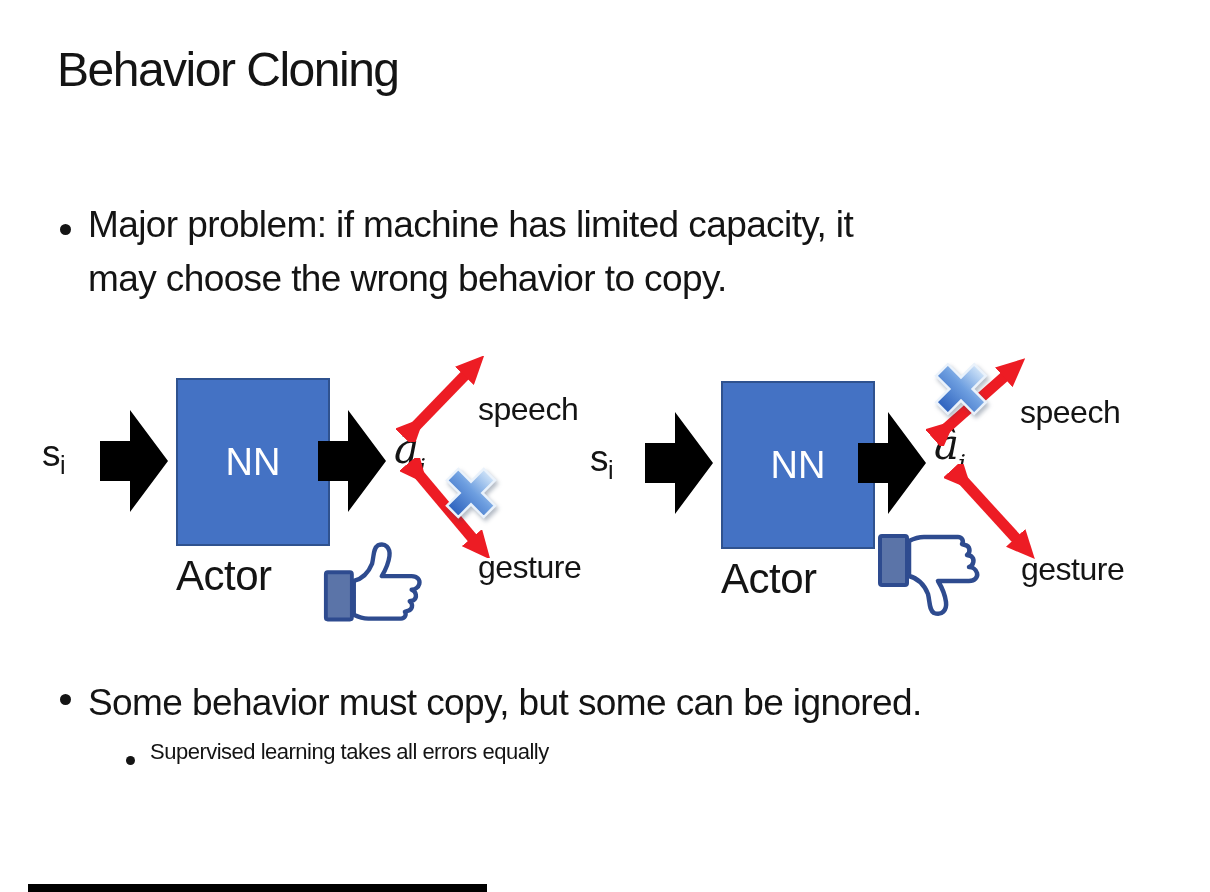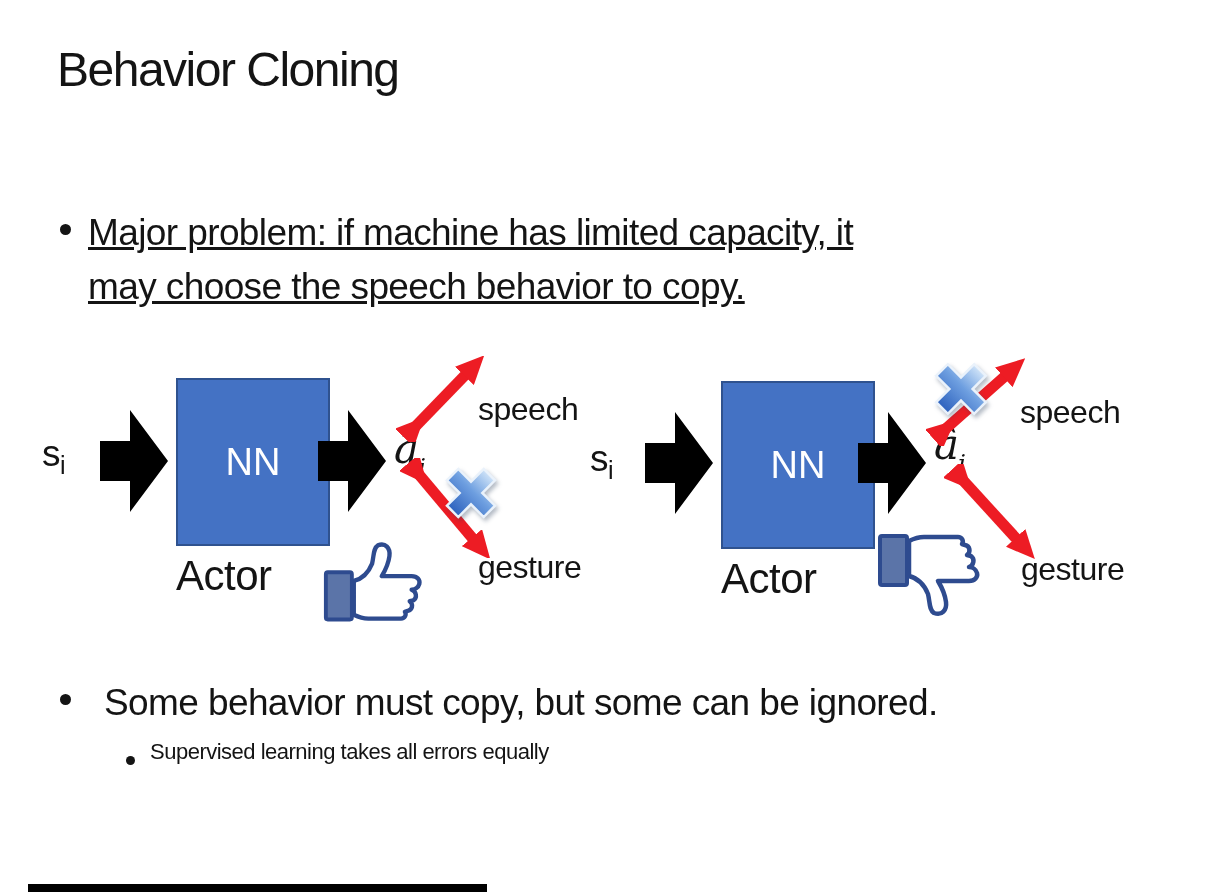--- a/index.html
+++ b/index.html
@@ -94,23 +94,23 @@
       </g>
     </g>
   </defs>
 </svg>
 
 <div class="slide">
 
   <div class="abs title">Behavior Cloning</div>
 
   <div class="abs bullet-dot dot-l1" style="left:60px;top:224px;"></div>
-  <div class="abs body-text" style="left:88px;top:206px;text-decoration:underline;">
+  <div class="abs body-text" style="left:88px;top:198px;">
     <span class="line">Major problem: if machine has limited capacity, it</span>
-    <span class="line">may choose the speech behavior to copy.</span>
+    <span class="line">may choose the wrong behavior to copy.</span>
   </div>
 
   <div>
 
     <div class="abs state-label" style="left:42px;top:433px;"><span>s</span><sub>i</sub></div>
 
     <svg class="abs" style="left:100px;top:402px;" width="68" height="118">
       <polygon class="black-fill" points="0,39 30,39 30,8 68,59 30,110 30,79 0,79"></polygon>
     </svg>
 
@@ -180,20 +180,20 @@
     <div class="abs actor-label" style="left:721px;top:555px;">Actor</div>
 
     <svg class="abs" style="left:876px;top:530px;" width="110" height="94" viewBox="0 0 110 90">
       <g transform="translate(0,90) scale(1,-1)">
           <use href="#thumb-shape"></use>
         </g>
     </svg>
   </div>
 
   <div class="abs bullet-dot dot-l1" style="left:60px;top:694px;"></div>
-  <div class="abs body-text" style="left:104px;top:676px;">Some behavior must copy, but some can be ignored.</div>
+  <div class="abs body-text" style="left:88px;top:676px;">Some behavior must copy, but some can be ignored.</div>
 
   <div class="abs bullet-dot dot-l2" style="left:126px;top:756px;"></div>
   <div class="abs sub-text" style="left:150px;top:739px;">Supervised learning takes all errors equally</div>
 
   <div class="abs bottom-bar"></div>
 
 </div>
 
 </body></html>

